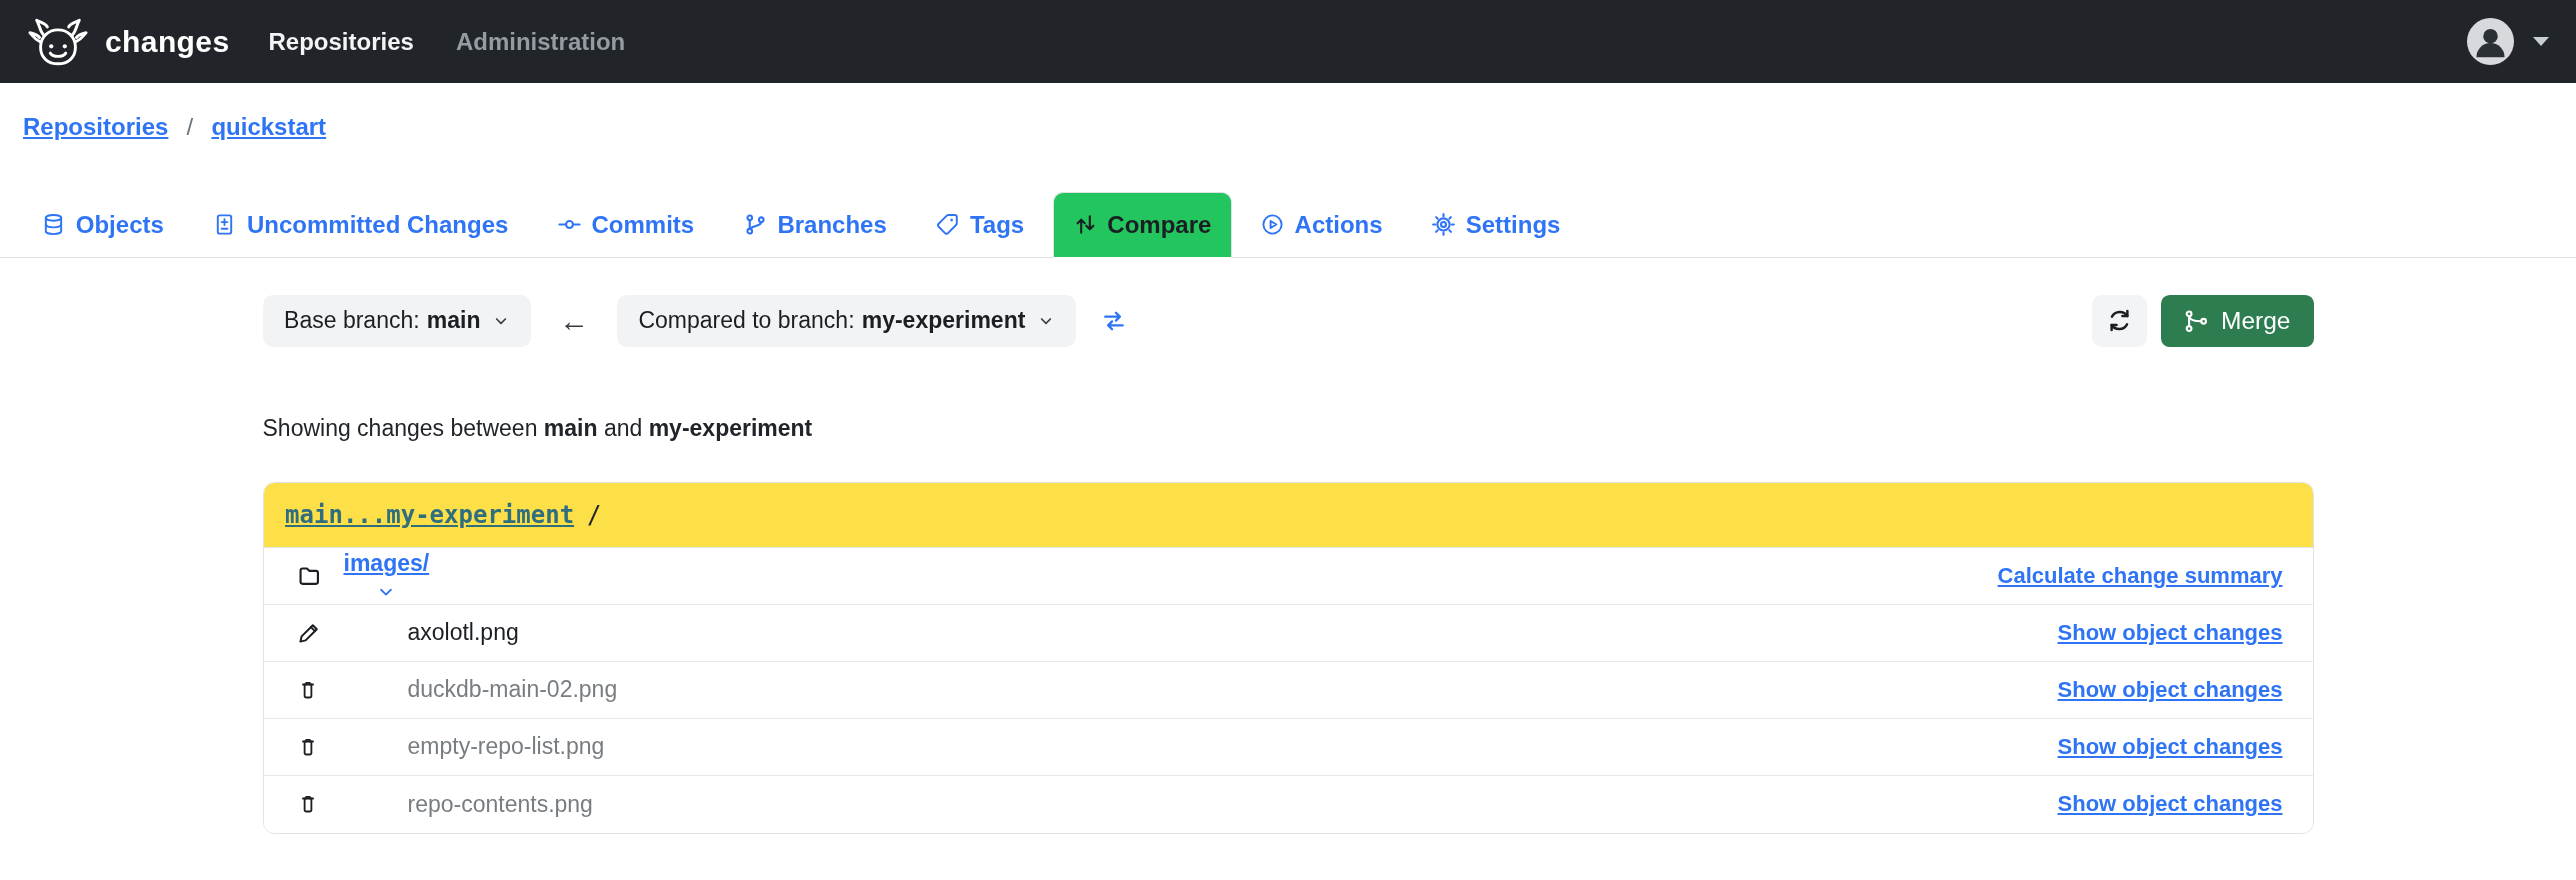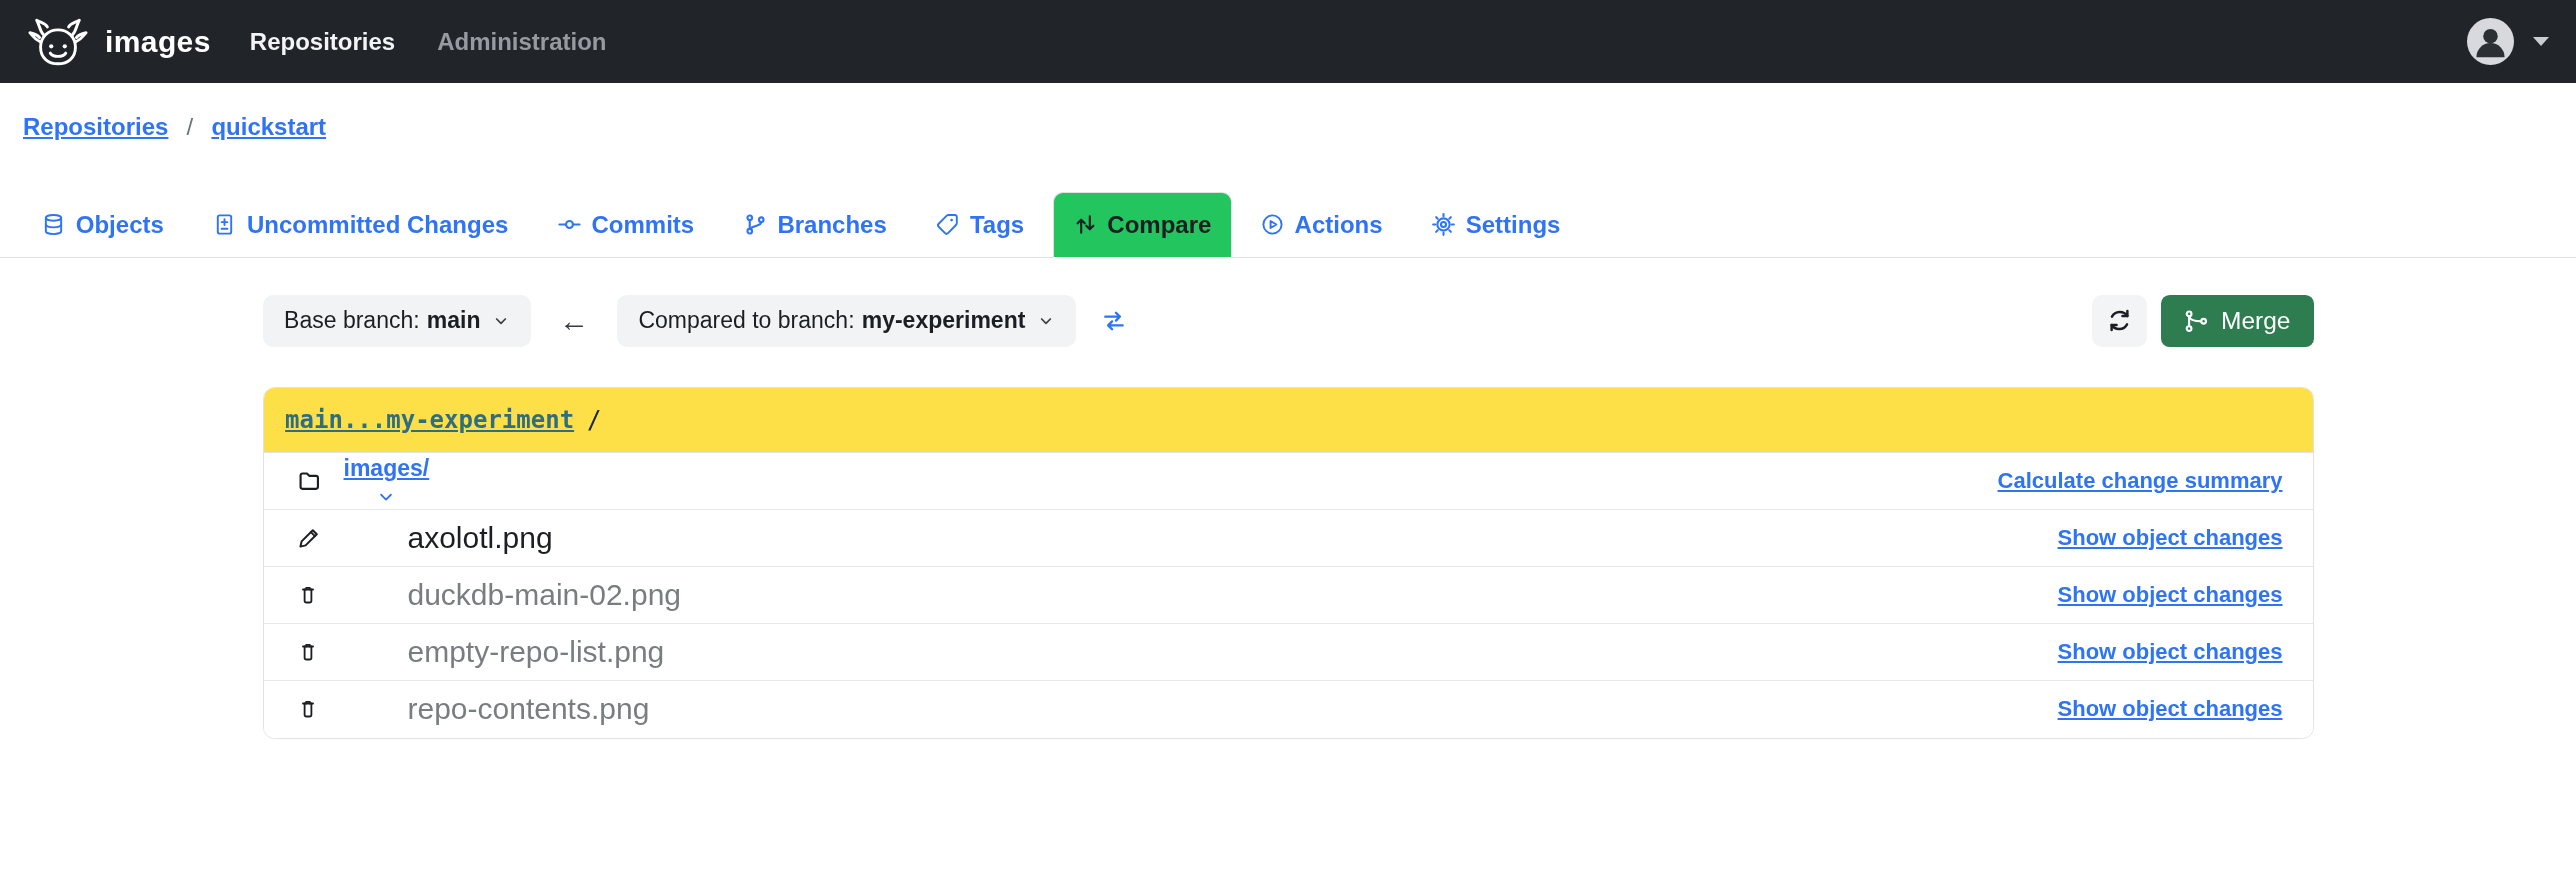--- a/index.html
+++ b/index.html
@@ -138,41 +138,41 @@
     padding:0 30px 0 33px;
     border-bottom:0.7px solid var(--row-border);
     background:#fff;
   }
   .row:last-child{border-bottom:none;}
   .cell-icon{display:flex;align-items:center;color:#1b1f23;}
   .cell-icon.folder-cell{width:47px;}
   .cell-icon.file-cell{width:111px;}
   .blue-link{color:var(--link);text-decoration:underline;font-size:23px;}
   .folder-link{display:flex;align-items:center;gap:5.8px;flex-direction:column;}
-  .file-name{font-size:30px;}
+  .file-name{font-size:23px;}
   .file-name.changed{color:var(--ink);}
   .file-name.deleted{color:var(--muted);}
   .action-link{margin-left:auto;font-size:22px;}
 </style>
 </head>
 <body>
 
 <nav class="navbar">
   <div class="brand">
     <svg width="62" height="55" viewBox="0 0 64 56" fill="none" stroke="#fff" stroke-width="3" stroke-linecap="round" stroke-linejoin="round">
       <path d="M14 34 C14 23 22 16 32 16 C42 16 50 23 50 34 C50 45 42 51 32 51 C22 51 14 45 14 34 Z"></path>
       <path d="M17 21 C13 17 13 11 10 6 C15 9 19 9 21 13"></path>
       <path d="M13 28 C8 26 6 22 3 19 C8 20 11 21 13 24"></path>
       <path d="M47 21 C51 17 51 11 54 6 C49 9 45 9 43 13"></path>
       <path d="M51 28 C56 26 58 22 61 19 C56 20 53 21 51 24"></path>
       <circle cx="25" cy="33" r="2.2" fill="#fff" stroke="none"></circle>
       <circle cx="39" cy="33" r="2.2" fill="#fff" stroke="none"></circle>
       <path d="M24 40 C27 44.5 37 44.5 40 40"></path>
     </svg>
-    <span class="brand-text">images</span>
+    <span class="brand-text">changes</span>
   </div>
   <div class="nav-links">
     <a class="nav-link active">Repositories</a>
     <a class="nav-link">Administration</a>
   </div>
   <div class="nav-right">
     <button class="avatar-btn" style="display:flex;align-items:center;gap:18.7px;">
       <span class="avatar">
         <svg width="47" height="47" viewBox="0 0 24 24">
           <circle cx="12" cy="9.3" r="3.7" fill="#2b3035"></circle>
@@ -305,20 +305,21 @@
           <circle cx="5" cy="19.2" r="2.3"></circle>
           <circle cx="19.2" cy="12" r="2.3"></circle>
           <path d="M5 7.1 v9.8"></path>
           <path d="M5 7.5 C5.6 10.9 10.5 12 16.8 12"></path>
         </svg>
         <span>Merge</span>
       </button>
     </div>
   </div>
 
+  <p class="summary"><span>Showing changes between </span><b>main</b><span> and </span><b>my-experiment</b></p>
 
   <section class="card">
     <div class="card-header">
       <a class="ref-link">main...my-experiment</a><span class="ref-suffix">/</span>
     </div>
 
     <div class="row">
       <span class="cell-icon folder-cell">
         <svg width="24.5" height="24.5" viewBox="0 0 24 24" fill="none" stroke="currentColor" stroke-width="2.1" stroke-linejoin="round">
           <path d="M3.5 6.3 a1.9 1.9 0 0 1 1.9-1.9 h4.3 l2.3 2.3 h6.6 a1.9 1.9 0 0 1 1.9 1.9 v8.9 a1.9 1.9 0 0 1-1.9 1.9 H5.4 a1.9 1.9 0 0 1-1.9-1.9 Z"></path>

